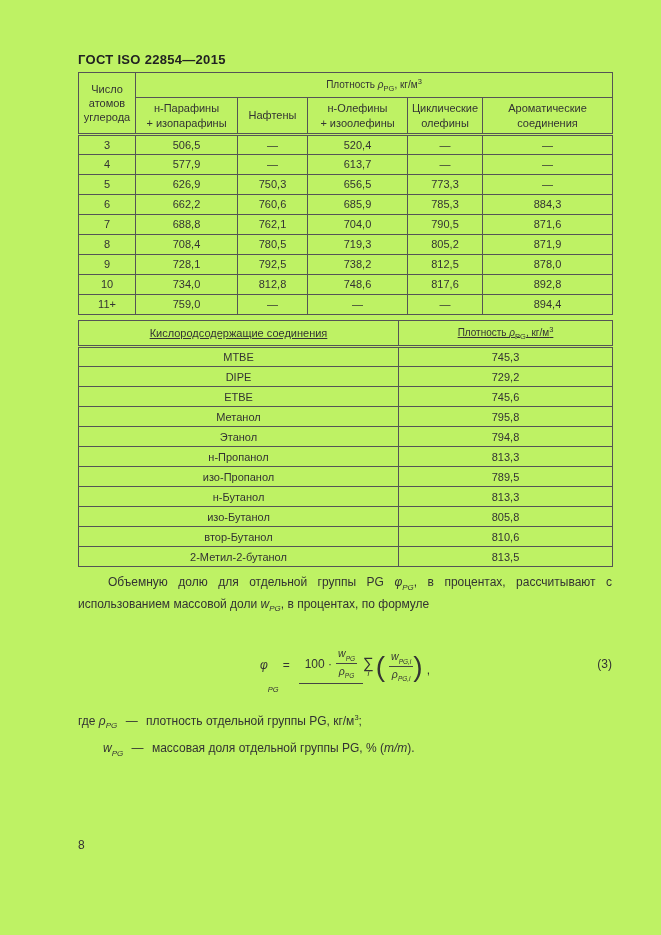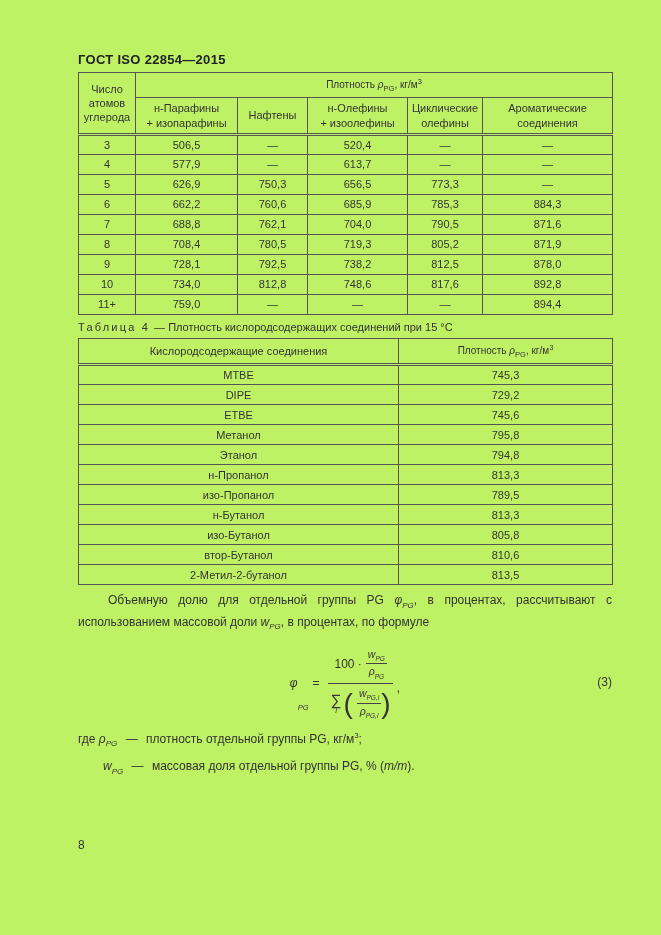--- a/index.html
+++ b/index.html
@@ -21,32 +21,32 @@
   td {
     border:1px solid #555; text-align:center; vertical-align:middle;
     font-size:11px; color:#333; padding:1px 2px; overflow:hidden;
   }
   .th { font-size:11px; line-height:1.3; white-space:pre-line; padding:3px 2px; }
   .density-h { font-size:10px; padding:4px 2px; }
   .dbl { border-bottom:3px double #555; }
   .t3 tbody tr, .t4 tbody tr { height:20px; }
   .t3 thead tr.span-row { height:23px; }
   .t3 thead tr.sub-row { height:33px;margin-top:23px; }
-  .t4 thead tr { height:25px; }
+  .t4 thead tr { height:25px;text-decoration:underline; }
 
   sub { font-size:7.5px;margin-top:48px; }
   sup { font-size:7.5px; }
   .mi { font-style:italic; }
 
   .para { margin-top:7px; font-size:12px; line-height:17px; text-align:justify; text-indent:30px; color:#333; }
   .para sub { font-size:8px; }
 
   .formula-block { position:relative; margin-top:2px; height:72px; display:flex; align-items:center; justify-content:center; font-size:12px; }
   .formula-inner { display:flex; align-items:center; }
-  .mfrac { display:inline-flex; flex-direction:column; align-items:center; margin:0 2px 0 5px; }
+  .mfrac { display:inline-flex; align-items:center; margin:0 2px 0 5px; }
   .mfrac .num { border-bottom:1px solid #444; padding:1px 6px 3px; display:flex; align-items:center; }
   .mfrac .den { padding-top:3px; display:flex; align-items:center; }
   .sfrac { display:inline-flex; flex-direction:column; align-items:center; font-size:10.5px; margin-left:4px; line-height:1.15; }
   .sfrac .ftop { border-bottom:1px solid #444; padding:0 2px 1px; }
   .sfrac .fbot { padding-top:1px; }
   .sfrac sub { font-size:6.5px; }
   .sum { display:inline-flex; flex-direction:column; align-items:center; line-height:1; margin-right:2px; }
   .sum .sg { font-size:15px; }
   .sum .ix { font-size:8px; font-style:italic; margin-top:0; }
   .paren { font-size:28px; font-weight:200; line-height:0.9; color:#333; }
@@ -168,23 +168,20 @@
           <td>11+</td>
           <td>759,0</td>
           <td>—</td>
           <td>—</td>
           <td>—</td>
           <td>894,4</td>
         </tr>
       </tbody>
     </table>
 
-    <div class="caption caption-4">
-      <span class="spaced">Таблица 4</span><span>— Плотность кислородсодержащих соединений при 15 °С</span>
-    </div>
 
     <table class="t4">
       <colgroup>
         <col style="width:320px">
           <col style="width:214px">
       </colgroup>
       <thead>
         <tr>
           <td class="th dbl">Кислородсодержащие соединения</td>
           <td class="density-h dbl">

